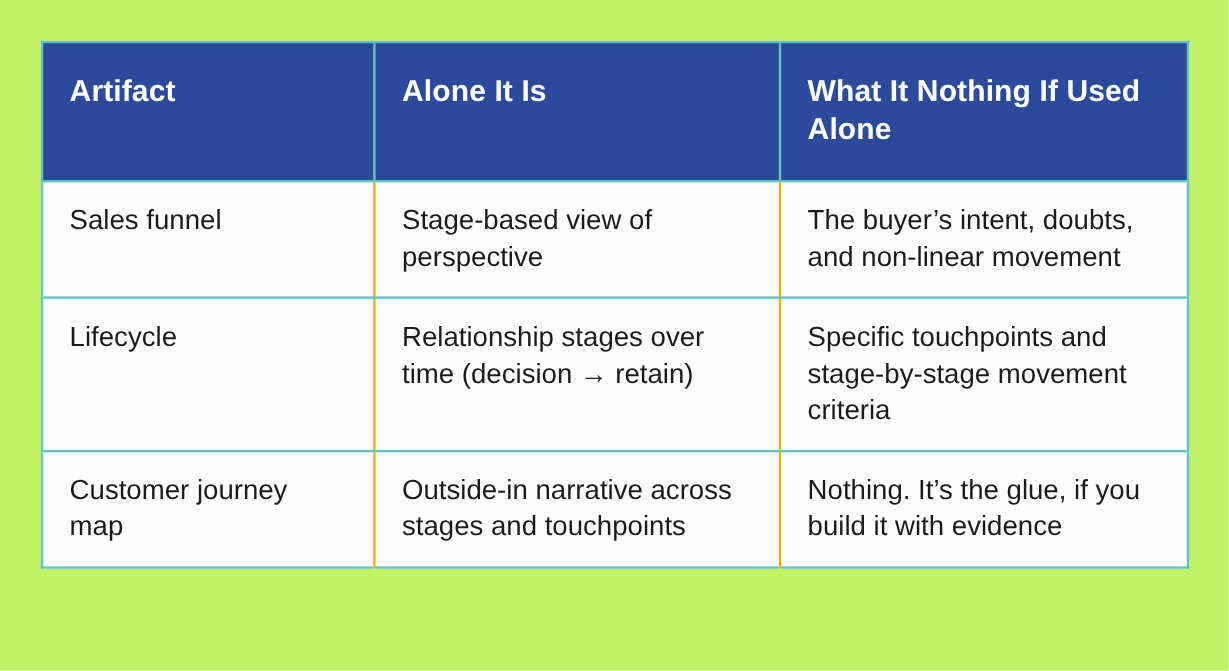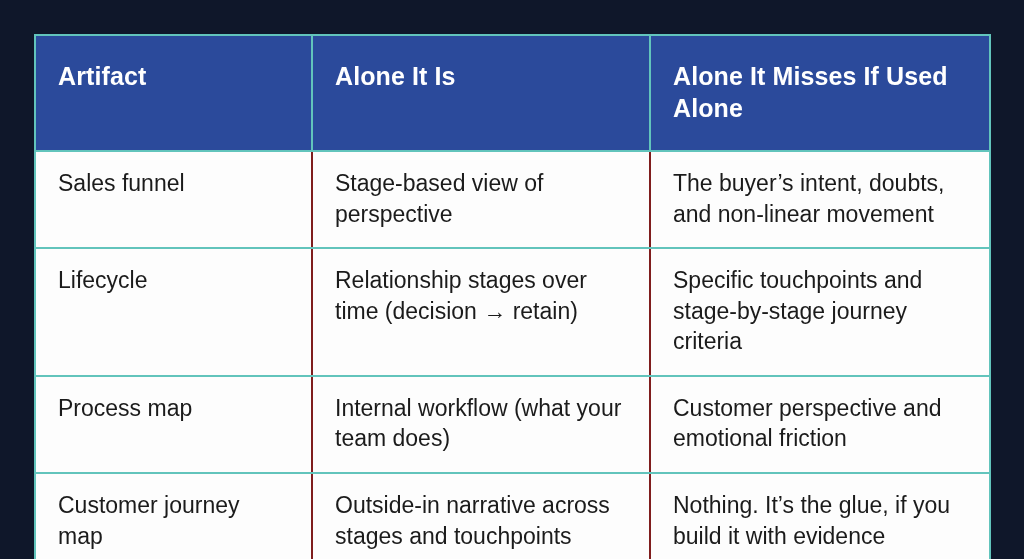--- a/index.html
+++ b/index.html
@@ -11,21 +11,21 @@
     width: 1024px;
     height: 559px;
     font-family: "Liberation Sans", sans-serif;
     -webkit-font-smoothing: antialiased;
   }
 
   .page {
     position: relative;
     width: 1024px;
     height: 559px;
-    background: #0f172a;
+    background: #bef264;
     box-sizing: border-box;
   }
 
   .table-wrap {
     position: absolute;
     left: 34px;
     top: 34px;
     width: 955px;
     box-sizing: border-box;
   }
@@ -62,21 +62,21 @@
 
   tbody tr.body-row td {
     background: #fdfdfd;
     color: #1b1b1b;
     font-size: 23px;
     font-weight: normal;
     line-height: 1.33;
     text-align: left;
     vertical-align: top;
     padding: 16px 22px 18px 22px;
-    border-right: 2px solid #7f1d1d;
+    border-right: 2px solid #eab308;
     border-bottom: 2px solid #62c4bc;
     box-sizing: border-box;
   }
   tbody tr.body-row td:last-child {
     border-right: none;
   }
   tbody tr.body-row:last-child td {
     border-bottom: none;
   }
 
@@ -95,38 +95,33 @@
     <table class="artifact-table">
       <colgroup>
         <col class="c1">
         <col class="c2">
         <col class="c3">
       </colgroup>
       <thead>
         <tr class="header-row">
           <th>Artifact</th>
           <th>Alone It Is</th>
-          <th>Alone It Misses If Used Alone</th>
+          <th>What It Nothing If Used Alone</th>
         </tr>
       </thead>
       <tbody>
         <tr class="body-row r1">
           <td class="col-artifact">Sales funnel</td>
           <td class="col-what-it-is">Stage-based view of perspective</td>
           <td class="col-what-it-misses">The buyer’s intent, doubts, and non-linear movement</td>
         </tr>
         <tr class="body-row r2">
           <td class="col-artifact">Lifecycle</td>
           <td class="col-what-it-is">Relationship stages over time (decision → retain)</td>
-          <td class="col-what-it-misses">Specific touchpoints and stage-by-stage journey criteria</td>
-        </tr>
-        <tr class="body-row r3">
-          <td class="col-artifact">Process map</td>
-          <td class="col-what-it-is">Internal workflow (what your team does)</td>
-          <td class="col-what-it-misses">Customer perspective and emotional friction</td>
+          <td class="col-what-it-misses">Specific touchpoints and stage-by-stage movement criteria</td>
         </tr>
         <tr class="body-row r4">
           <td class="col-artifact">Customer journey map</td>
           <td class="col-what-it-is">Outside-in narrative across stages and touchpoints</td>
           <td class="col-what-it-misses">Nothing. It’s the glue, if you build it with evidence</td>
         </tr>
       </tbody>
     </table>
   </div>
 </div>

